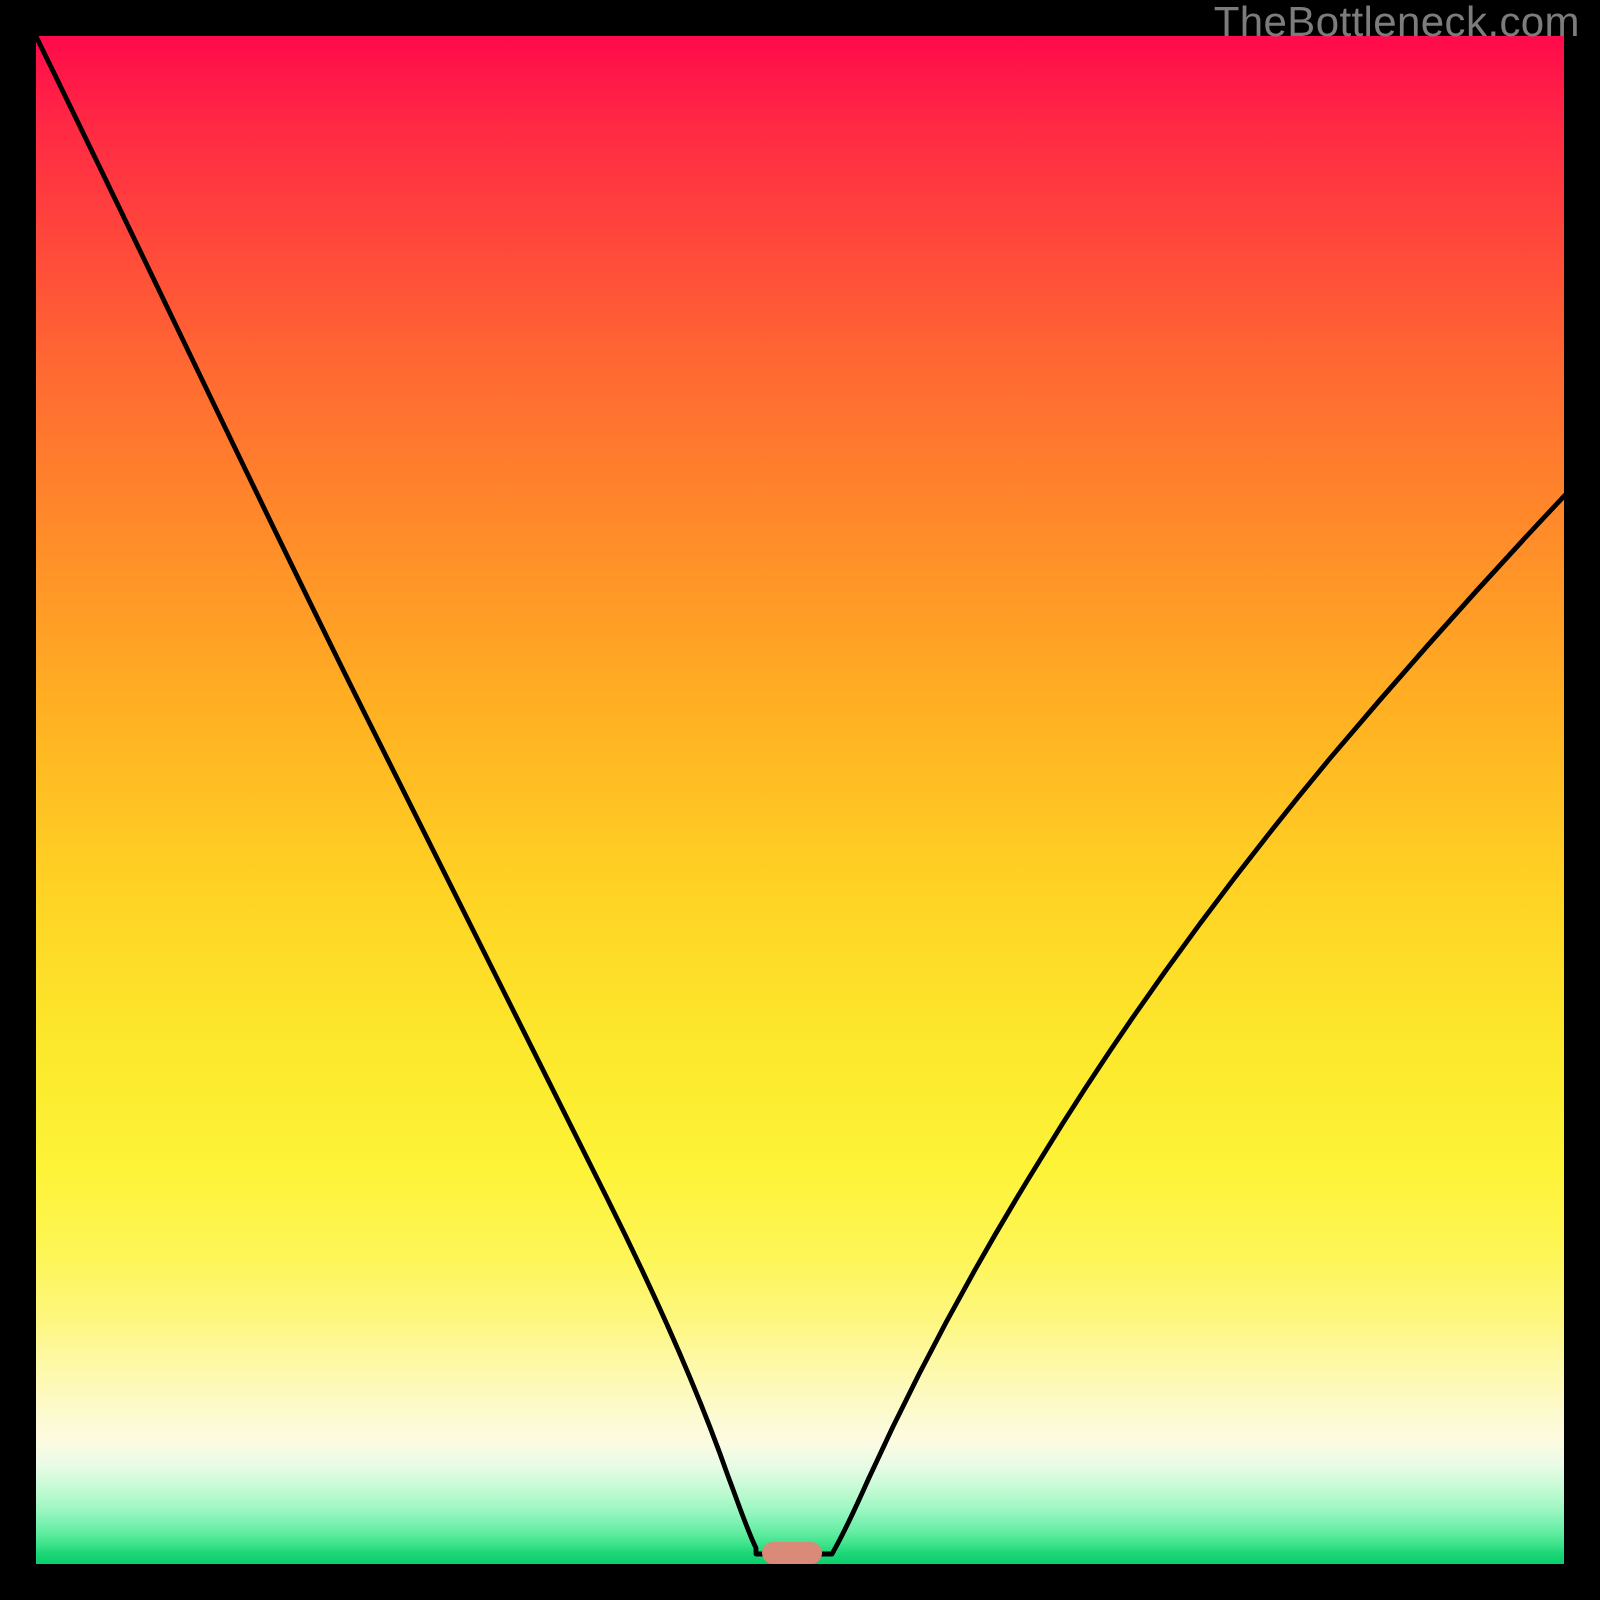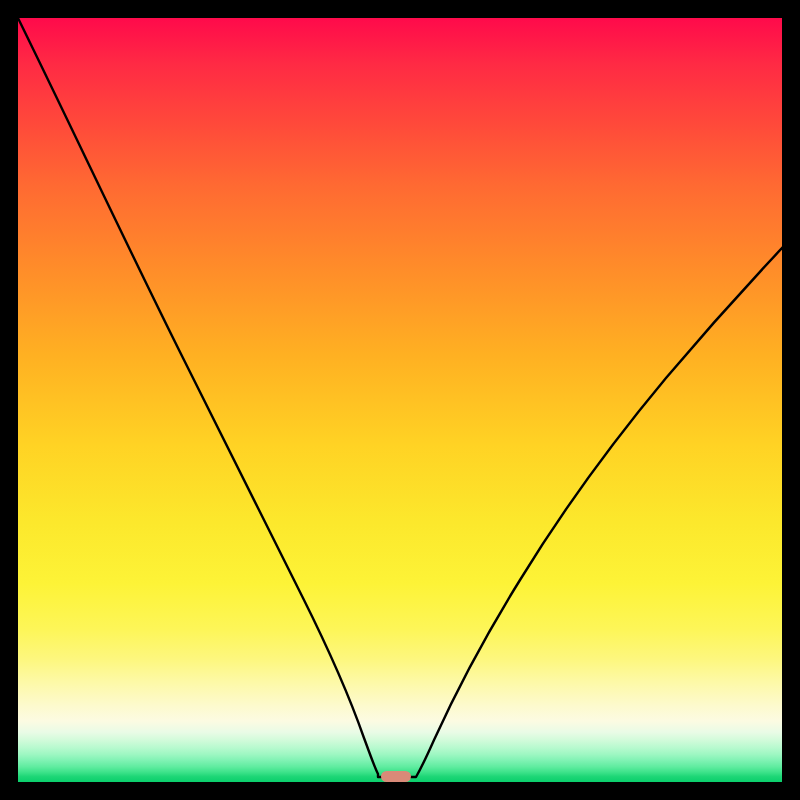--- a/index.html
+++ b/index.html
@@ -89,13 +89,14 @@
                L 360 759
                L 398 759
                C 402 752, 408 740, 416 722
                C 436 678, 466 620, 502 562
                C 546 490, 598 420, 648 360
                C 692 308, 732 264, 766 228" fill="none" stroke="#000" stroke-width="2.4" stroke-linejoin="round" stroke-linecap="round"></path>
       <rect x="363" y="753" width="30" height="11" rx="5.5" ry="5.5" fill="#d98a78"></rect>
     </svg>
   </div>
 
+  <div class="watermark">TheBottleneck.com</div>
 </div>
 
 </body></html>

